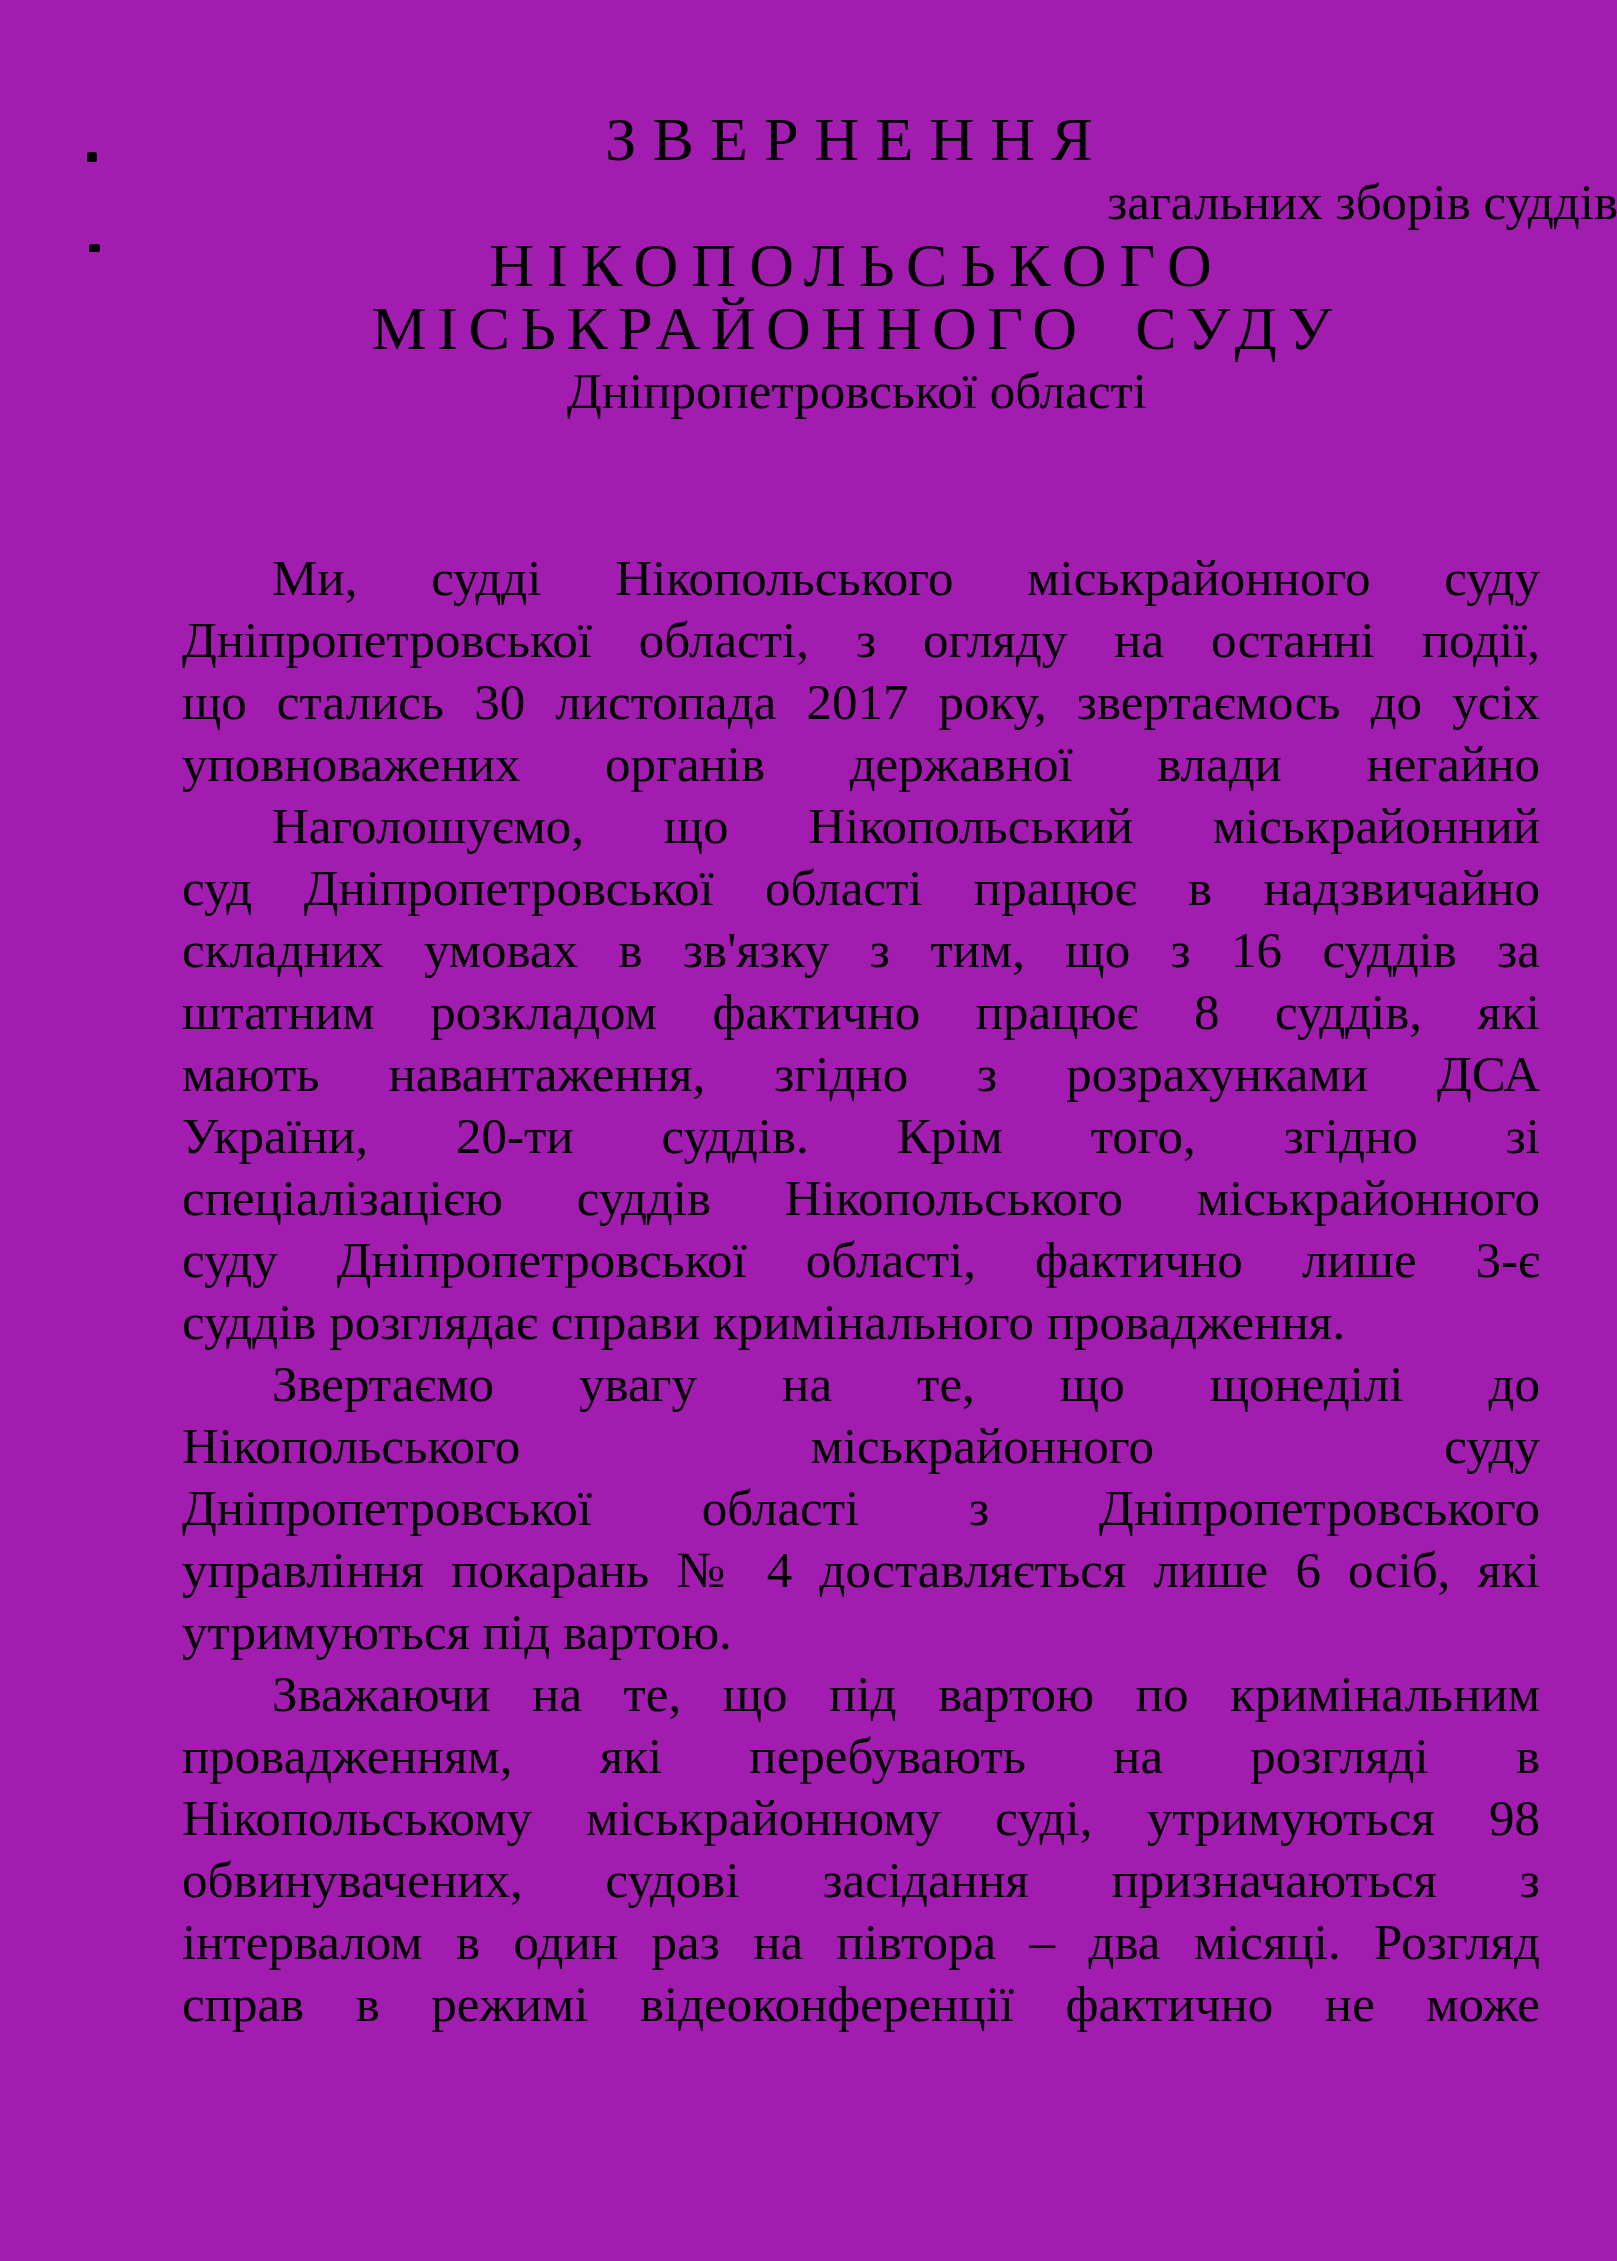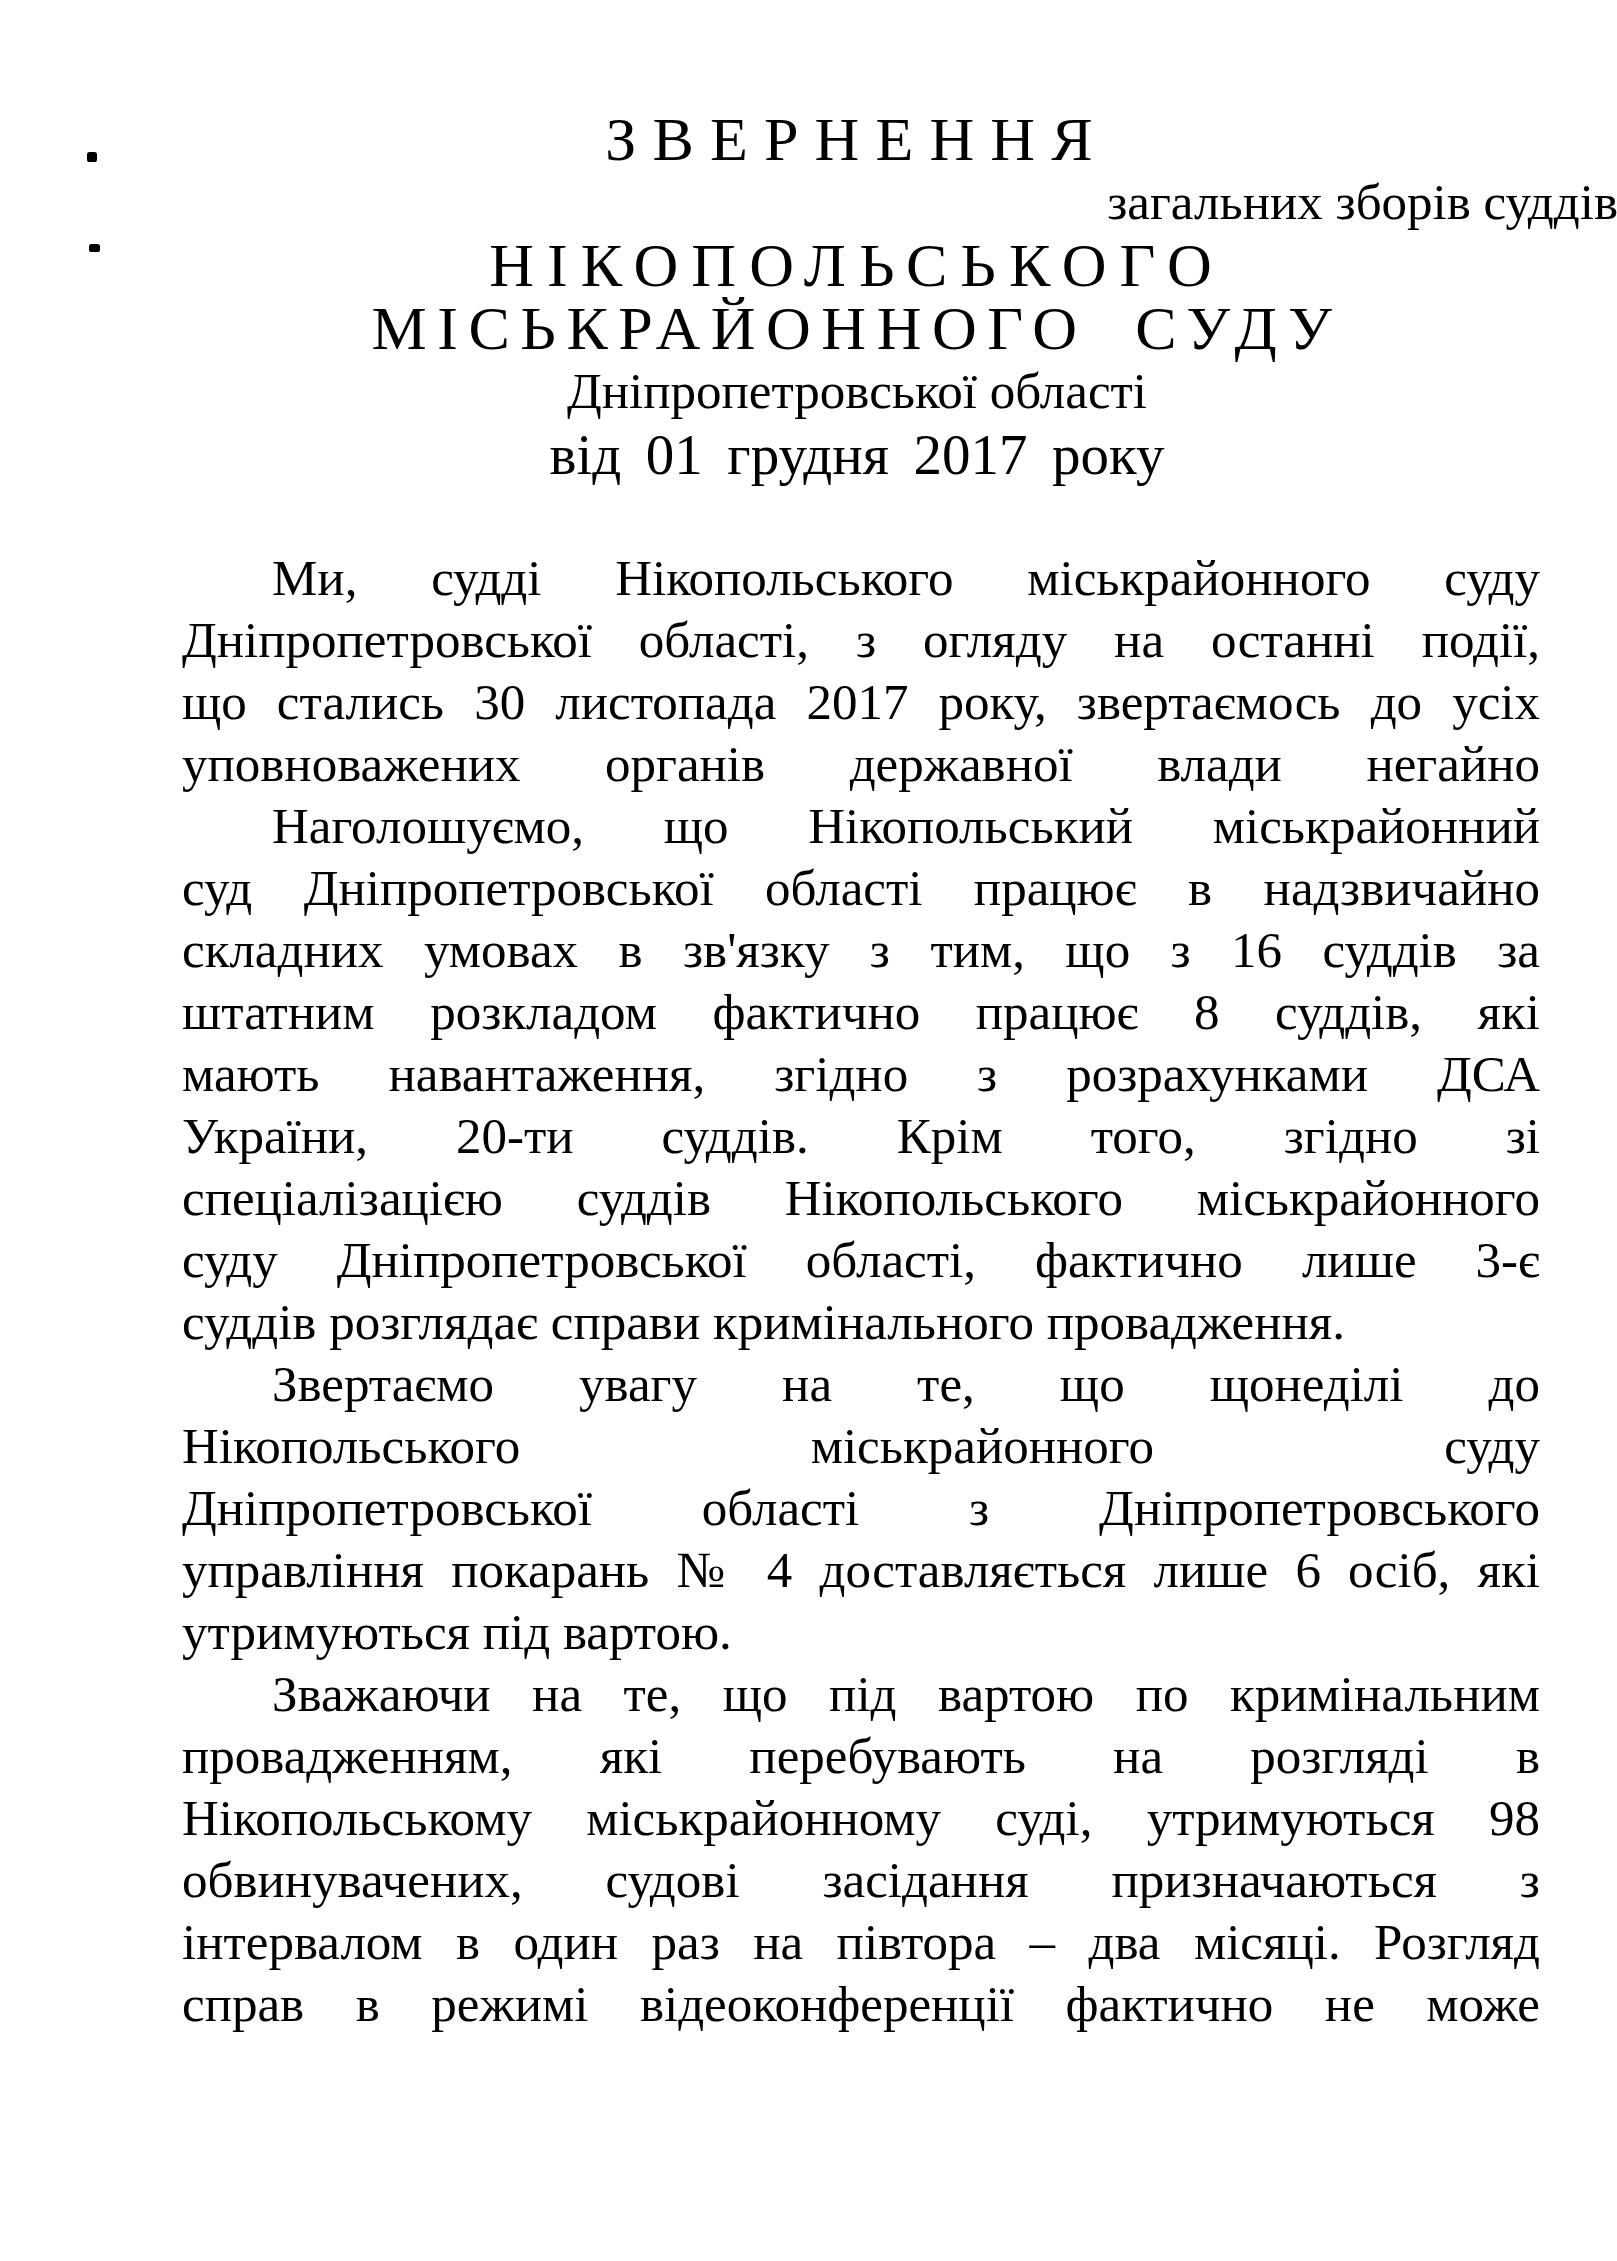--- a/index.html
+++ b/index.html
@@ -5,21 +5,21 @@
   html, body {
     margin: 0;
     padding: 0;
     background: #e8e8e8;
   }
   .page {
     position: relative;
     width: 1618px;
     height: 2261px;
     margin: 0 auto;
-    background: #ffffff;
+    background: #a21caf;
     color: #000000;
     font-family: "Liberation Serif", "DejaVu Serif", serif;
     overflow: hidden;
   }
   
   .speck {
     position: absolute;
     background: #000;
     border-radius: 2.6px;
   }
@@ -69,21 +69,20 @@
 
   <span class="speck speck-1"></span>
   <span class="speck speck-2"></span>
 
   <header class="title-block">
     <div class="t-line t1">ЗВЕРНЕННЯ</div>
     <div class="t-line t2">загальних зборів суддів</div>
     <div class="t-line t3">НІКОПОЛЬСЬКОГО</div>
     <div class="t-line t4">МІСЬКРАЙОННОГО СУДУ</div>
     <div class="t-line t5">Дніпропетровської області</div>
-    <div class="t-line t6">від 01 грудня 2017 року</div>
   </header>
 
   <main class="body-text" id="doc-body">
       <div class="line j i">Ми, судді Нікопольського міськрайонного суду</div>
       <div class="line j">Дніпропетровської області, з огляду на останні події,</div>
       <div class="line j">що стались 30 листопада 2017 року, звертаємось до усіх</div>
       <div class="line j">уповноважених органів державної влади негайно</div>
       <div class="line j i">Наголошуємо, що Нікопольський міськрайонний</div>
       <div class="line j">суд Дніпропетровської області працює в надзвичайно</div>
       <div class="line j">складних умовах в зв'язку з тим, що з 16 суддів за</div>

